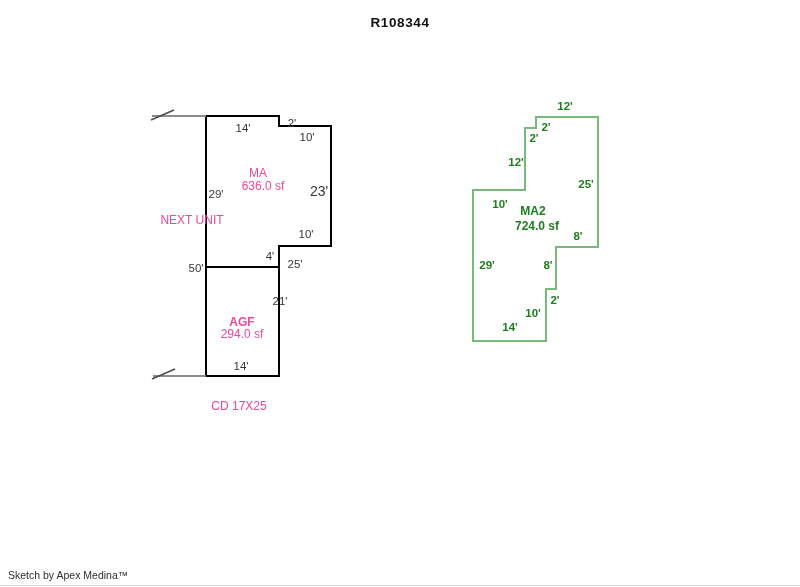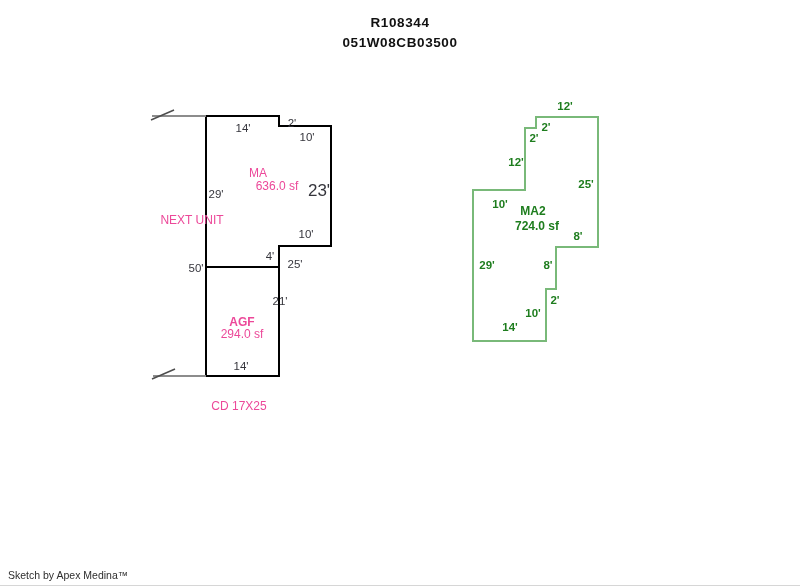--- a/index.html
+++ b/index.html
@@ -50,39 +50,38 @@
     background: #d6d6d6;
   }
 </style>
 </head>
 <body>
 
 <div class="page">
 
   <div class="header">
     <div>R108344</div>
-    <div>051W08CB03500</div>
   </div>
 
   <svg id="sketch-svg" width="800" height="587" viewBox="0 0 800 587">
       <polygon points="206,116 279,116 279,126 331,126 331,246 279,246 279,267 206,267" fill="none" stroke="#000000" stroke-width="2"></polygon>
       <polygon points="206,267 279,267 279,376 206,376" fill="none" stroke="#000000" stroke-width="2"></polygon>
       <polygon points="536,117 598,117 598,247 556,247 556,289 546,289 546,341 473,341 473,190 525,190 525,128 536,128" fill="none" stroke="#79b979" stroke-width="2"></polygon>
       <polyline points="152,116 206,116" fill="none" stroke="#8c8c8c" stroke-width="2"></polyline>
       <polyline points="151,120 174,110" fill="none" stroke="#4d4d4d" stroke-width="1.5"></polyline>
       <polyline points="153,376 206,376" fill="none" stroke="#8c8c8c" stroke-width="2"></polyline>
       <polyline points="152,379 175,369" fill="none" stroke="#4d4d4d" stroke-width="1.5"></polyline>
     </svg>
 
   <div id="dim-labels">
       <span class="lbl" style="left: 243px; top: 128px; color: rgb(53, 53, 60); font-weight: normal; font-size: 11.5px;">14'</span>
       <span class="lbl" style="left: 292px; top: 123px; color: rgb(53, 53, 60); font-weight: normal; font-size: 11.5px;">2'</span>
       <span class="lbl" style="left: 307px; top: 137px; color: rgb(53, 53, 60); font-weight: normal; font-size: 11.5px;">10'</span>
       <span class="lbl" style="left: 216px; top: 194px; color: rgb(53, 53, 60); font-weight: normal; font-size: 11.5px;">29'</span>
-      <span class="lbl" style="left: 319px; top: 191px; color: rgb(53, 53, 60); font-weight: normal; font-size: 17px;">23'</span>
+      <span class="lbl" style="left: 319px; top: 191px; color: rgb(53, 53, 60); font-weight: normal; font-size: 14px;">23'</span>
       <span class="lbl" style="left: 306px; top: 234px; color: rgb(53, 53, 60); font-weight: normal; font-size: 11.5px;">10'</span>
       <span class="lbl" style="left: 270px; top: 256px; color: rgb(53, 53, 60); font-weight: normal; font-size: 11.5px;">4'</span>
       <span class="lbl" style="left: 196px; top: 268px; color: rgb(53, 53, 60); font-weight: normal; font-size: 11.5px;">50'</span>
       <span class="lbl" style="left: 295px; top: 264px; color: rgb(53, 53, 60); font-weight: normal; font-size: 11.5px;">25'</span>
       <span class="lbl" style="left: 268px; top: 301px; color: rgb(53, 53, 60); font-weight: normal; font-size: 11.5px; margin-left: 12px;">21'</span>
       <span class="lbl" style="left: 241px; top: 366px; color: rgb(53, 53, 60); font-weight: normal; font-size: 11.5px;">14'</span>
       <span class="lbl" style="left: 565px; top: 106px; color: rgb(30, 125, 30); font-weight: bold; font-size: 11.5px;">12'</span>
       <span class="lbl" style="left: 546px; top: 127px; color: rgb(30, 125, 30); font-weight: bold; font-size: 11.5px;">2'</span>
       <span class="lbl" style="left: 534px; top: 138px; color: rgb(30, 125, 30); font-weight: bold; font-size: 11.5px;">2'</span>
       <span class="lbl" style="left: 516px; top: 162px; color: rgb(30, 125, 30); font-weight: bold; font-size: 11.5px;">12'</span>
@@ -90,21 +89,21 @@
       <span class="lbl" style="left: 500px; top: 204px; color: rgb(30, 125, 30); font-weight: bold; font-size: 11.5px;">10'</span>
       <span class="lbl" style="left: 578px; top: 236px; color: rgb(30, 125, 30); font-weight: bold; font-size: 11.5px;">8'</span>
       <span class="lbl" style="left: 487px; top: 265px; color: rgb(30, 125, 30); font-weight: bold; font-size: 11.5px;">29'</span>
       <span class="lbl" style="left: 548px; top: 265px; color: rgb(30, 125, 30); font-weight: bold; font-size: 11.5px;">8'</span>
       <span class="lbl" style="left: 555px; top: 300px; color: rgb(30, 125, 30); font-weight: bold; font-size: 11.5px;">2'</span>
       <span class="lbl" style="left: 533px; top: 313px; color: rgb(30, 125, 30); font-weight: bold; font-size: 11.5px;">10'</span>
       <span class="lbl" style="left: 510px; top: 327px; color: rgb(30, 125, 30); font-weight: bold; font-size: 11.5px;">14'</span>
     </div>
 
   <span class="lbl black-text area-text" style="left:258px; top:173px;">MA</span>
-  <span class="lbl black-text area-text" style="left:277px; top:186px;">636.0 sf</span>
+  <span class="lbl black-text area-text" style="left:263px; top:186px;">636.0 sf</span>
 
   <span class="lbl black-text area-text" style="left:242px; top:322px;font-weight:bold;">AGF</span>
   <span class="lbl black-text area-text" style="left:242px; top:334px;">294.0 sf</span>
 
   <span class="lbl green-text area-text" style="left:533px; top:211px;">MA2</span>
   <span class="lbl green-text area-text" style="left:537px; top:226px;">724.0 sf</span>
 
   <span class="lbl black-text" style="left:160px; top:220px; font-size:12px;margin-left:32px;">NEXT UNIT</span>
 
   <span class="lbl black-text" style="left:239px; top:406px; font-size:12px;">CD 17X25</span>

